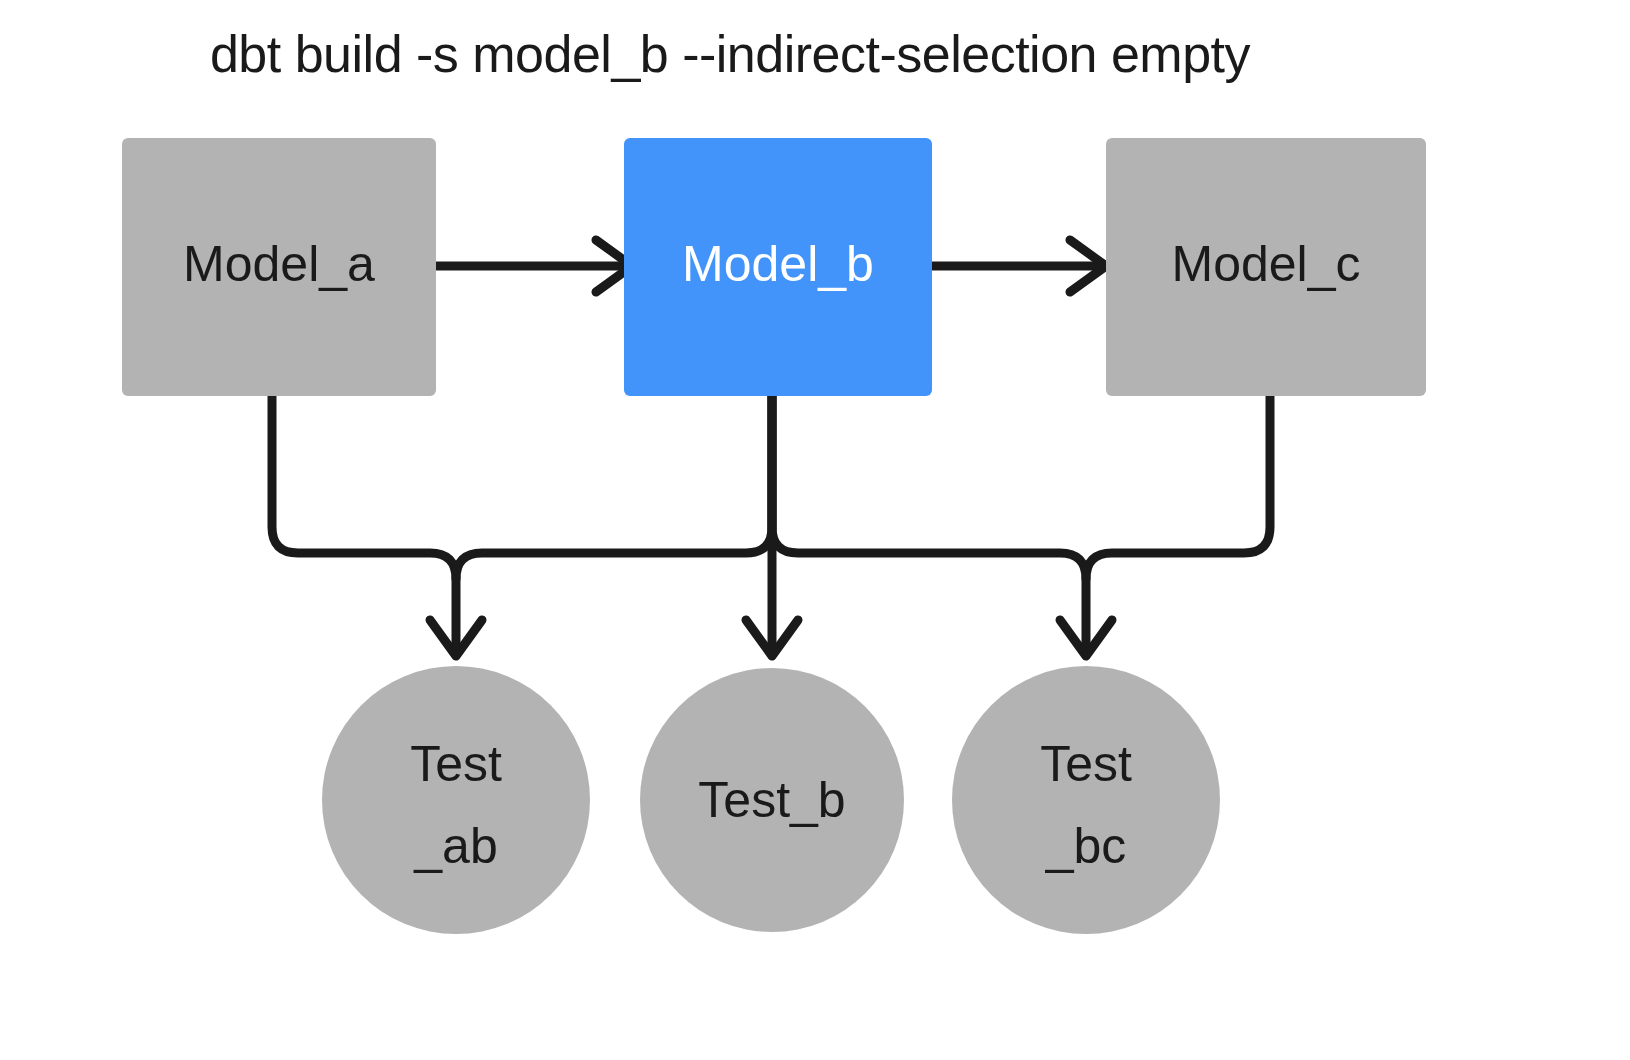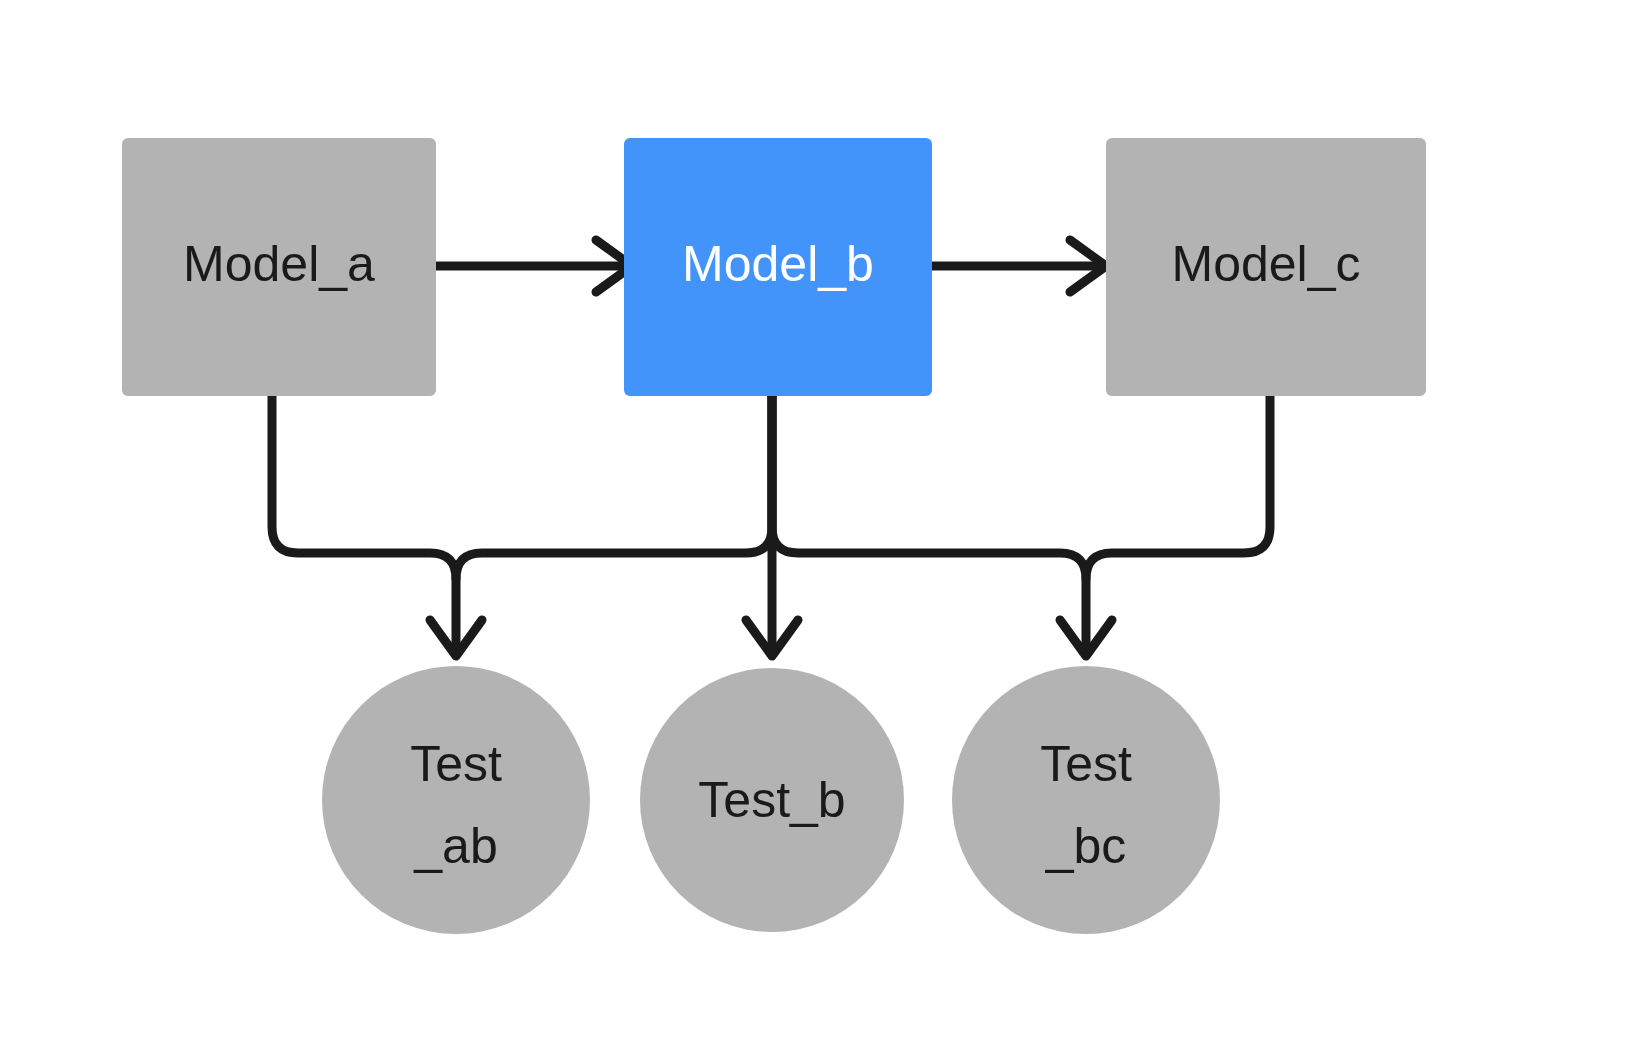--- a/index.html
+++ b/index.html
@@ -62,20 +62,21 @@
   .node-label.on-accent {
     fill: #ffffff;
   }
   .node-rect { rx: 6; ry: 6; }
 </style>
 </head>
 <body style="background: rgb(255, 255, 255);">
 
 <div id="diagram-root">
 
+  <div class="diagram-title">dbt build -s model_b --indirect-selection empty</div>
 
   <svg id="graph" viewBox="0 0 1630 1060">
 
     <g>
 
       <g>
         <path class="edge" d="M 436 266 L 624 266" stroke="#1a1a1a"></path>
         <path class="arrow-head" d="M 596 240 L 632 266 L 596 292" stroke="#1a1a1a"></path>
       </g>
 

